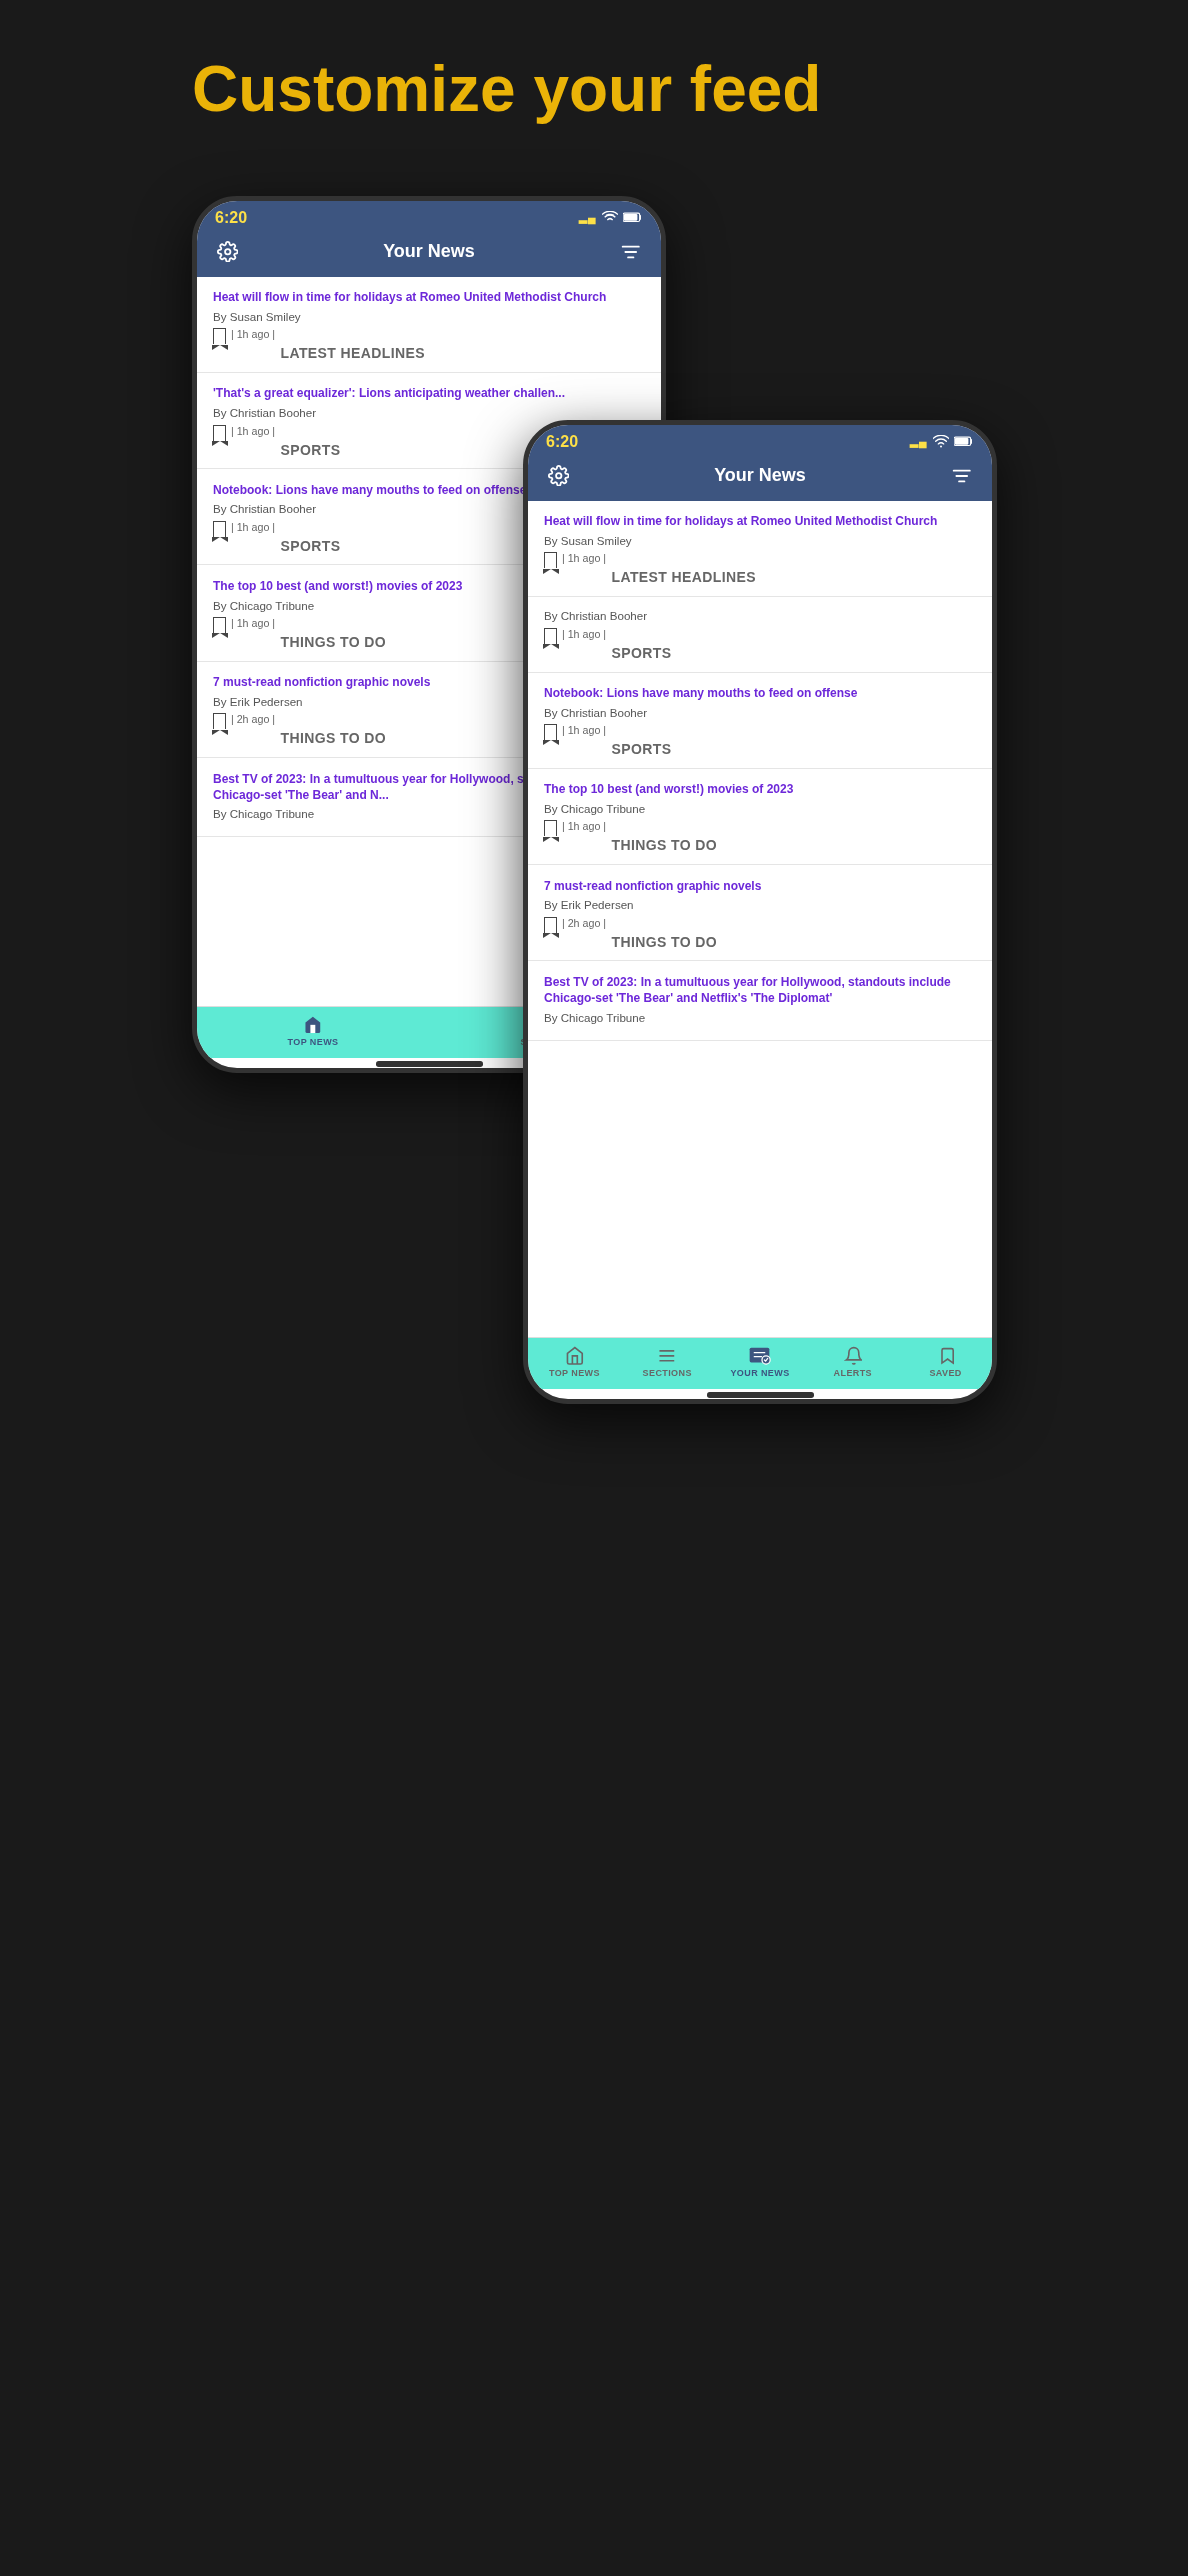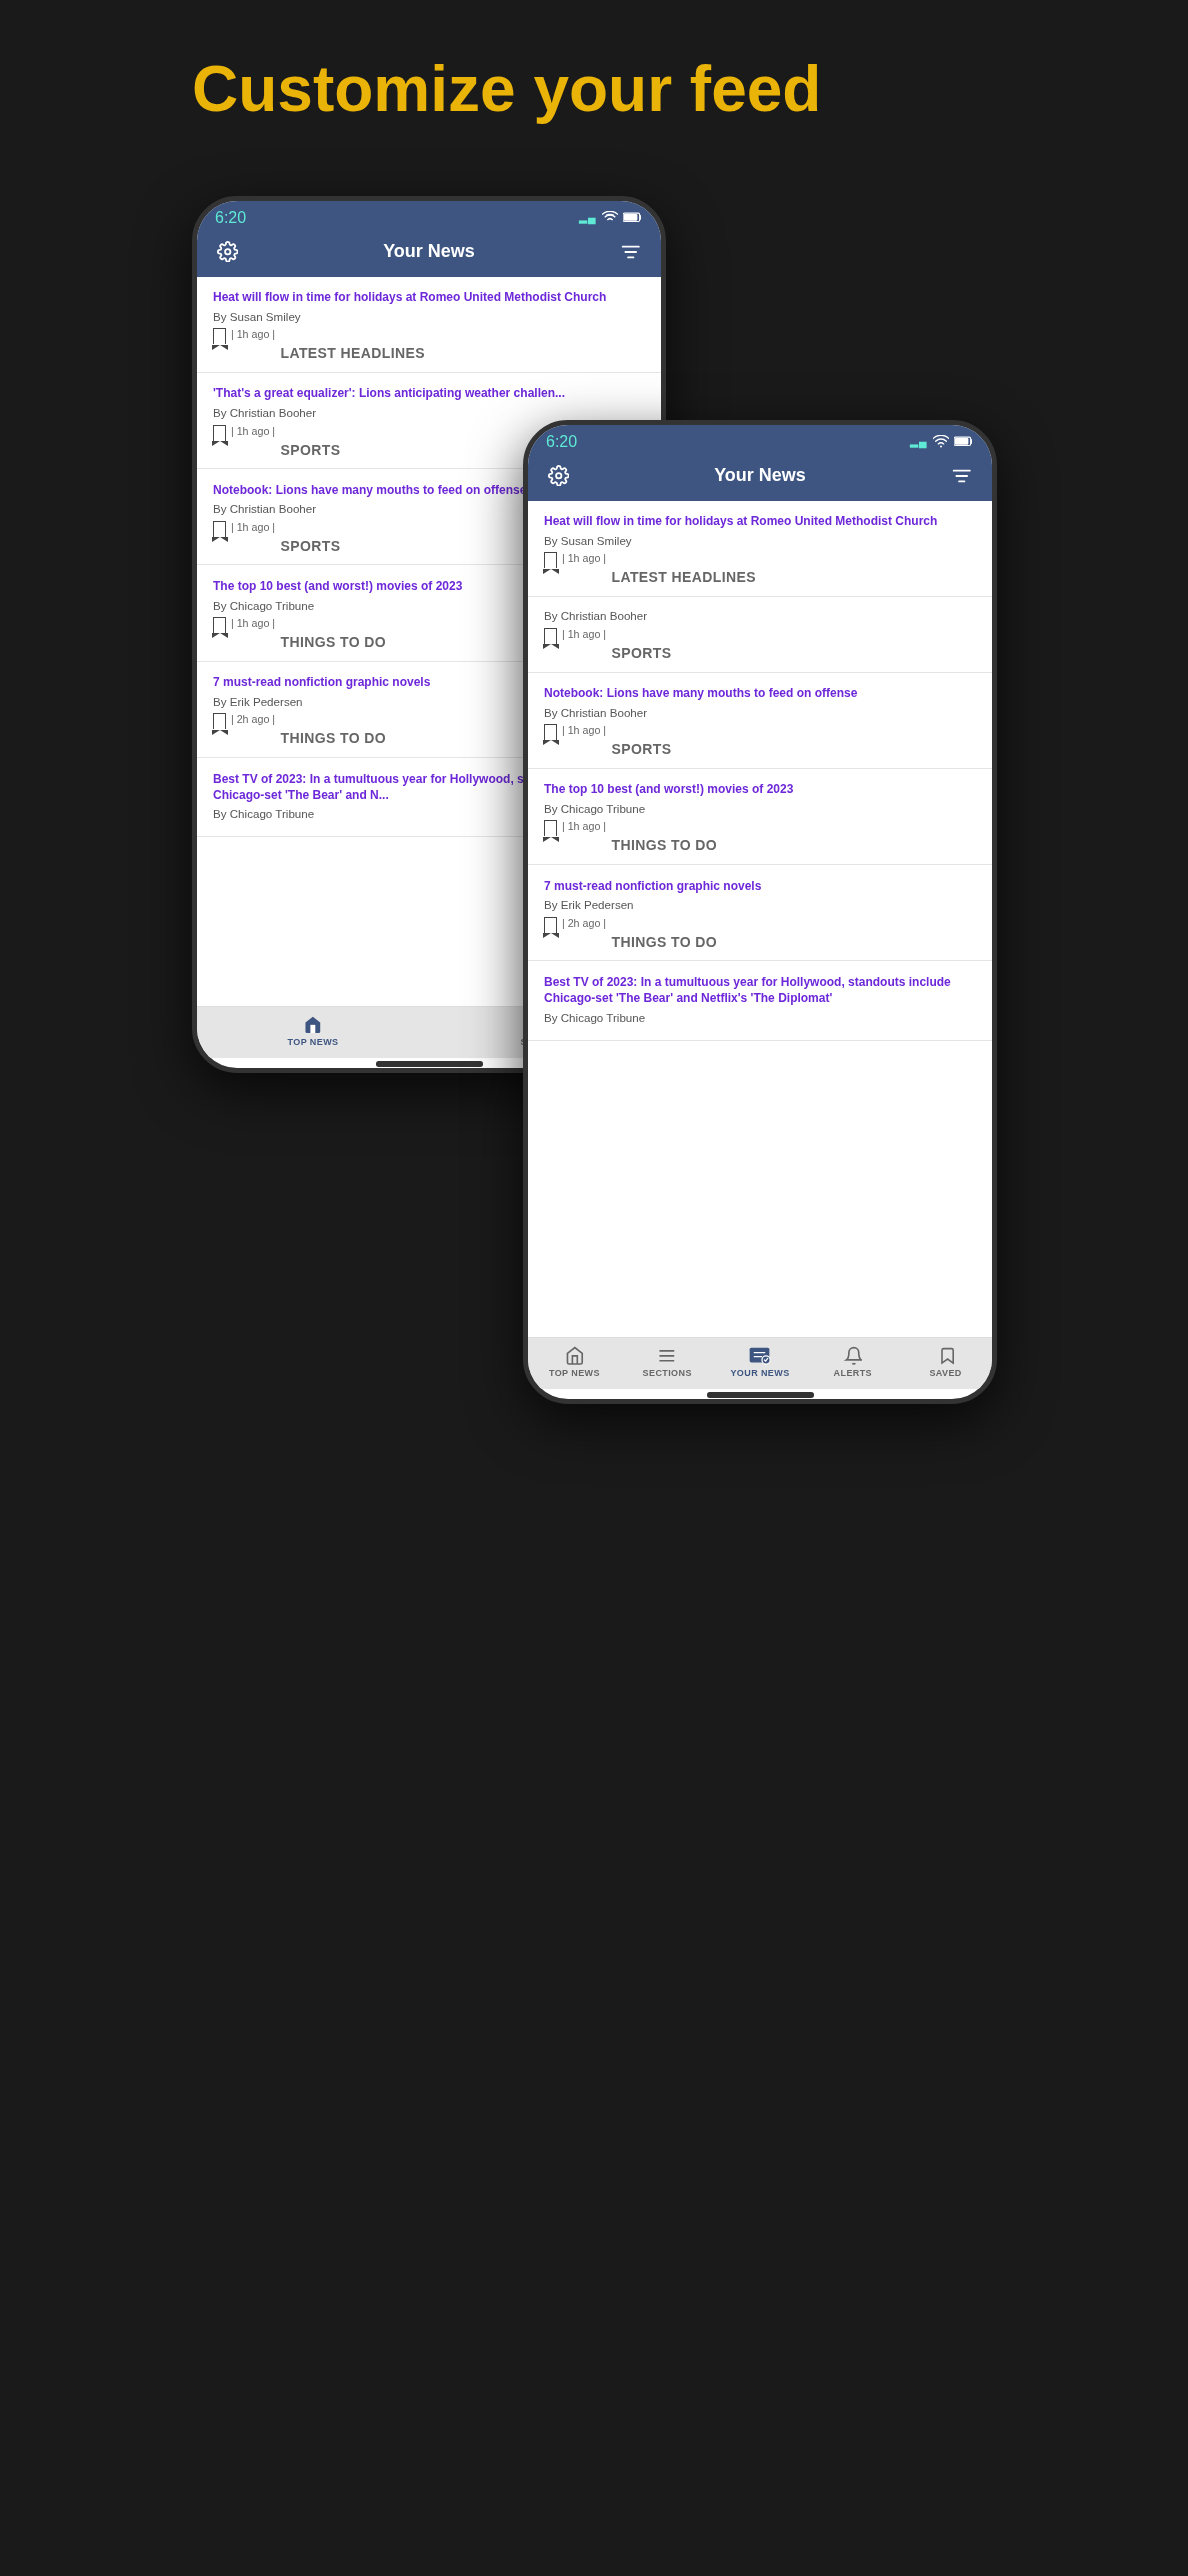--- a/index.html
+++ b/index.html
@@ -64,27 +64,27 @@
       height: 100%;
       background: #fff;
       overflow: hidden;
       display: flex;
       flex-direction: column;
     }
 
     
     .status-bar {
       background: #3d5580;
-      color: #5eead4;
+      color: #fde047;
       display: flex;
       justify-content: space-between;
       align-items: center;
       padding: 7.2px 18px 3.6px;
       font-size: 16px;
-      font-weight: 400;
+      font-weight: 700;
       flex-shrink: 0;
       text-align: right;
     }
 
     .status-right {
       display: flex;
       align-items: center;
       gap: 5.4px;
       font-size: 12.5px;
     }
@@ -175,21 +175,21 @@
     .news-tag {
       color: #666;
       font-size: 14px;
       font-weight: 600;
       letter-spacing: 0.4px;
       margin-top: 17px;
     }
 
     
     .bottom-tabs {
-      background: #e5e5e5;
+      background: #5eead4;
       border-top: 0.9px solid #ddd;
       display: flex;
       justify-content: space-around;
       padding: 7.2px 0 10.7px;
       flex-shrink: 0;
     }
 
     .tab-item {
       display: flex;
       flex-direction: column;

